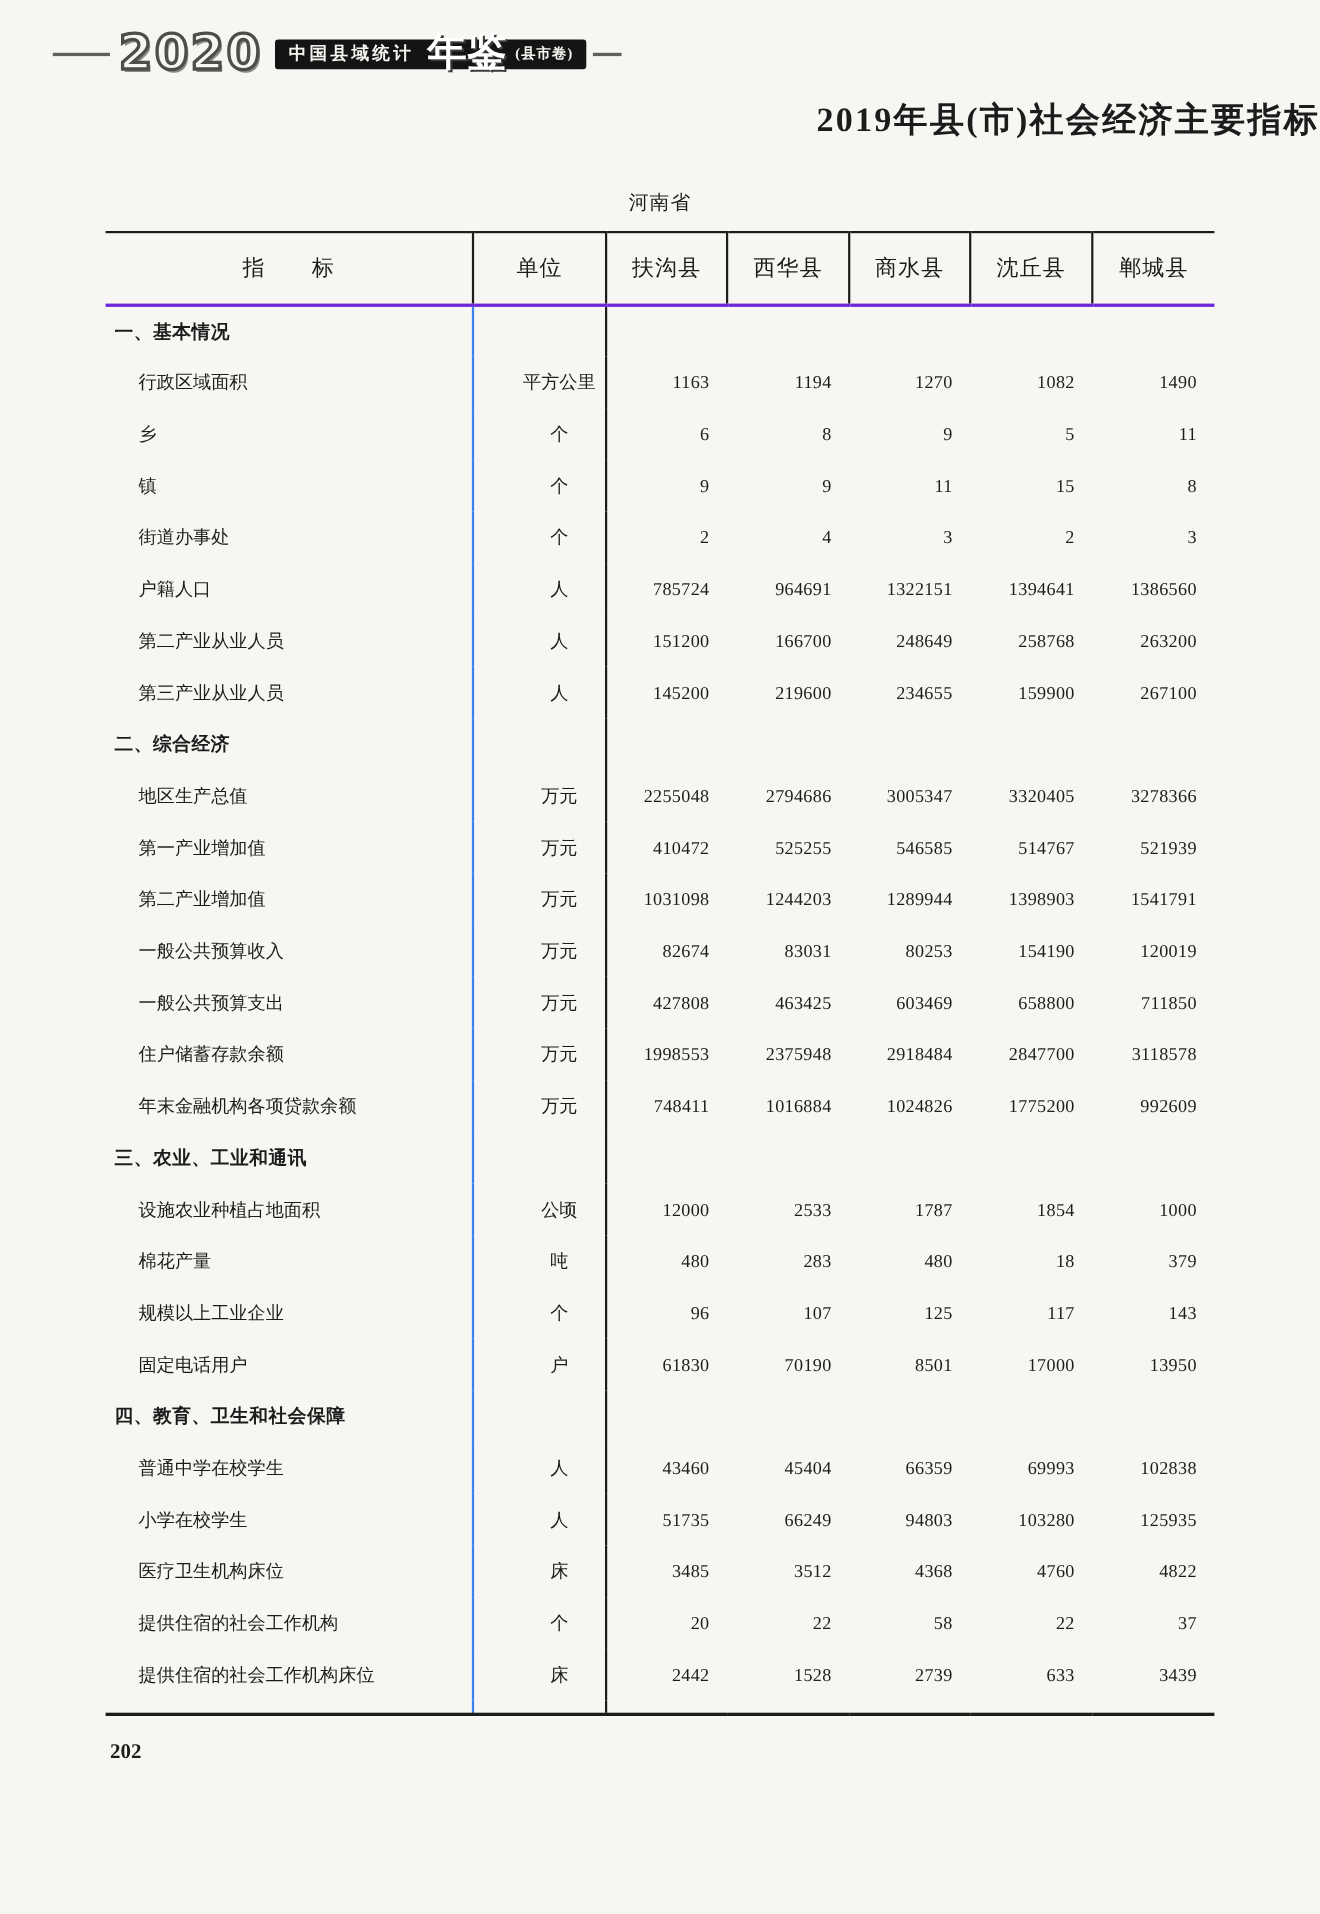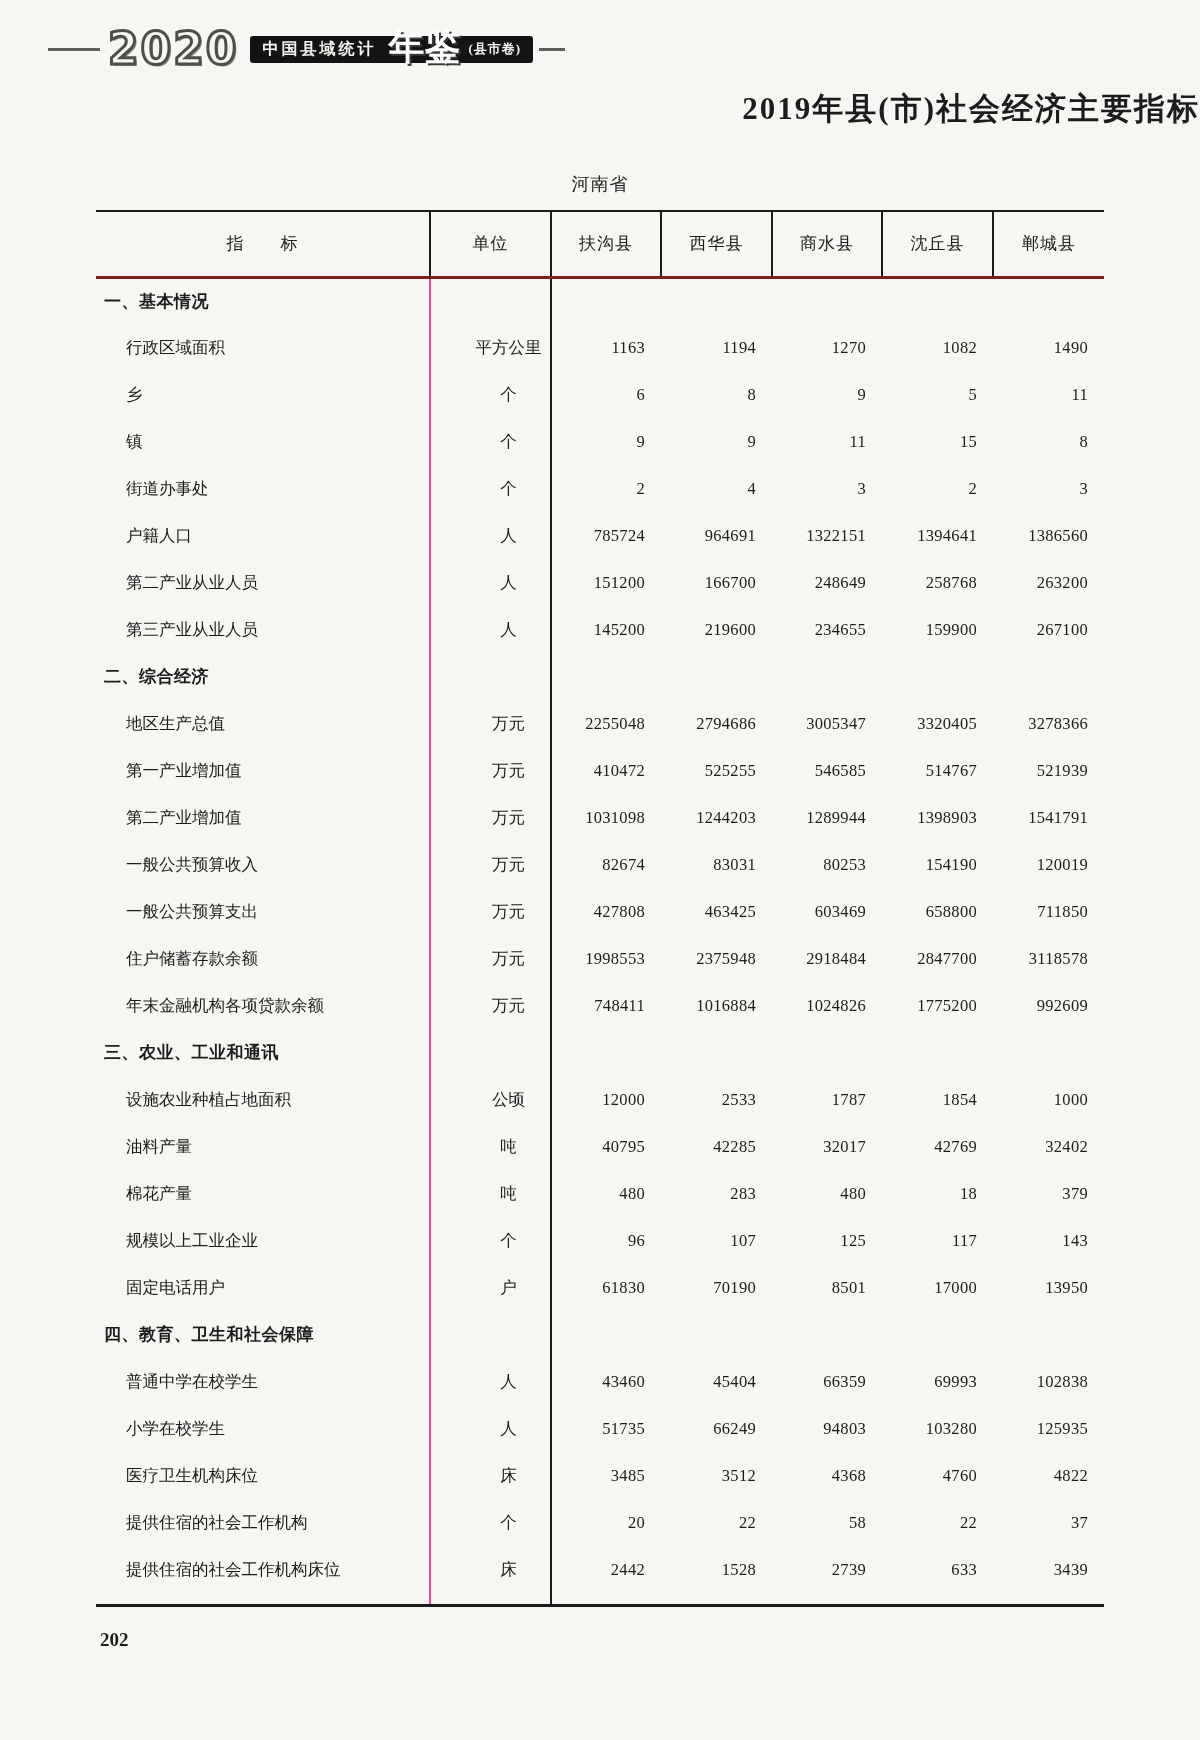--- a/index.html
+++ b/index.html
@@ -45,28 +45,28 @@
   .region { text-align: center; font-size: 18px; letter-spacing: 1px; margin-top: 42px; }
 
   
   table.stats {
     width: 1008px; margin: 14px auto 0;
     border-collapse: collapse; table-layout: fixed;
     border-top: 2px solid #1c1c1c;
     border-bottom: 3px solid #1c1c1c;
   }
   thead th {
-    height: 66px; font-size: 17px; font-weight: normal;
+    height: 66px; font-size: 20px; font-weight: normal;
     text-align: center; vertical-align: middle;
-    border-bottom: 3px solid #7f1d1d;
+    border-bottom: 3px solid #6d28d9;
     letter-spacing: 1px;
   }
   thead th + th { border-left: 2px solid #1c1c1c; }
   tbody td { height: 47px; font-size: 16.5px; vertical-align: middle; }
-  tbody td:nth-child(1) { border-right: 2px solid #ec4899; }
+  tbody td:nth-child(1) { border-right: 2px solid #3b82f6; }
   tbody td:nth-child(2) { border-right: 2px solid #1c1c1c; text-align: center; padding-left: 36px; }
   td.c-val { text-align: right; padding-right: 16px; letter-spacing: 0.3px; }
   td.c-ind.ind { padding-left: 30px; }
   td.c-ind.sec { font-weight: bold; font-size: 17px; padding-left: 8px; letter-spacing: 0.5px; }
   tr.spacer td { height: 12px; }
 
   .pageno { margin: 22px 0 12px 100px; font-size: 19px; font-weight: bold; }
 </style>
 </head>
 <body>
@@ -266,29 +266,20 @@
         <tr>
           <td class="c-ind ind">设施农业种植占地面积</td>
           <td class="c-unit">公顷</td>
           <td class="c-val">12000</td>
           <td class="c-val">2533</td>
           <td class="c-val">1787</td>
           <td class="c-val">1854</td>
           <td class="c-val">1000</td>
         </tr>
         <tr>
-          <td class="c-ind ind">油料产量</td>
-          <td class="c-unit">吨</td>
-          <td class="c-val">40795</td>
-          <td class="c-val">42285</td>
-          <td class="c-val">32017</td>
-          <td class="c-val">42769</td>
-          <td class="c-val">32402</td>
-        </tr>
-        <tr>
           <td class="c-ind ind">棉花产量</td>
           <td class="c-unit">吨</td>
           <td class="c-val">480</td>
           <td class="c-val">283</td>
           <td class="c-val">480</td>
           <td class="c-val">18</td>
           <td class="c-val">379</td>
         </tr>
         <tr>
           <td class="c-ind ind">规模以上工业企业</td>

